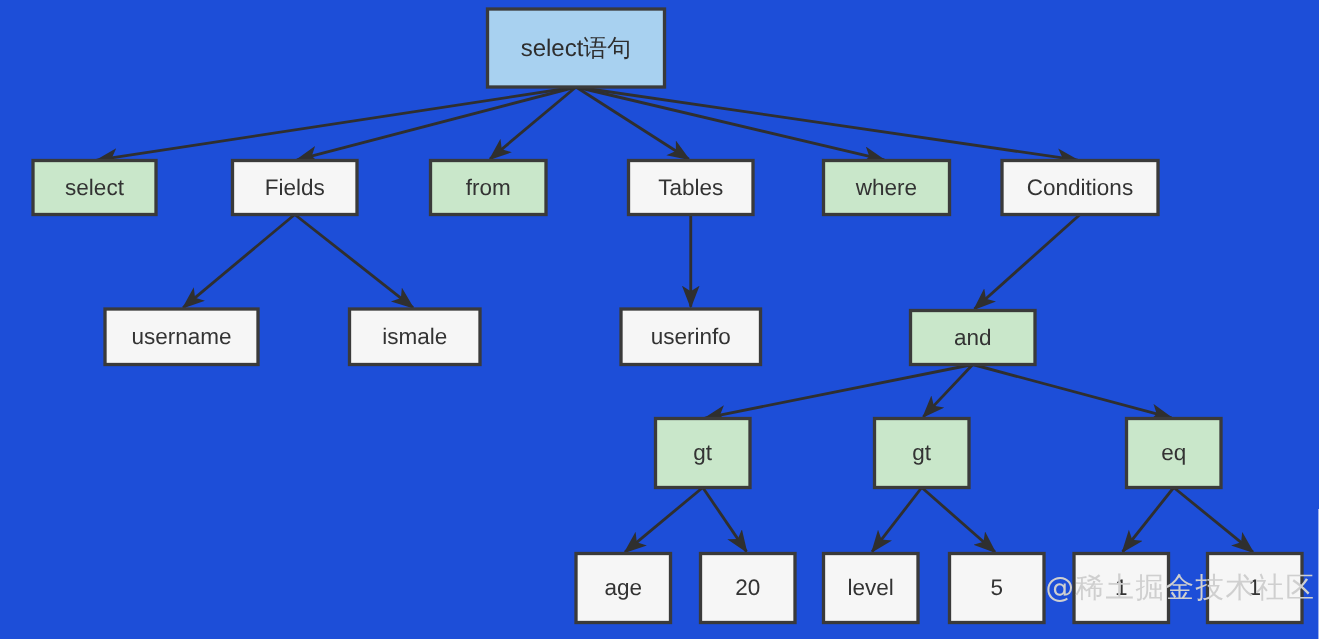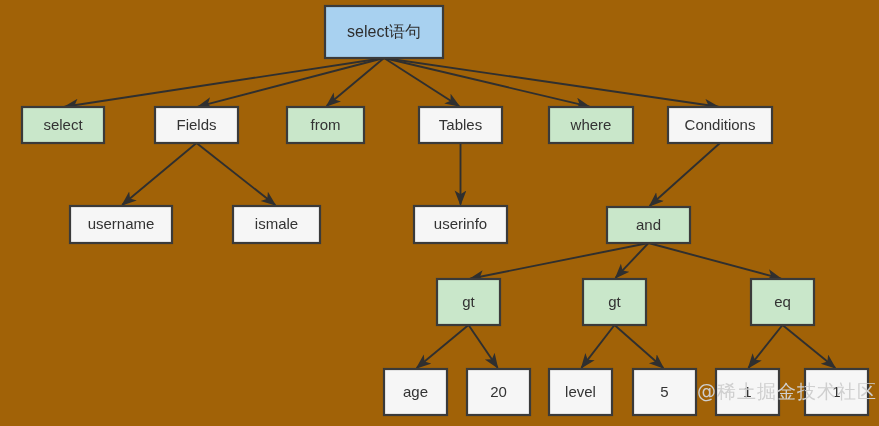--- a/index.html
+++ b/index.html
@@ -4,21 +4,21 @@
 <style>
   html, body {
     margin: 0;
     padding: 0;
     background: #ffffff;
   }
   #diagram-root {
     position: relative;
     width: 879px;
     height: 426px;
-    background: #a16207;
+    background: #1d4ed8;
     font-family: "Liberation Sans", "DejaVu Sans", sans-serif;
     overflow: hidden;
   }
   svg#tree-canvas {
     position: absolute;
     top: 0;
     left: 0;
     width: 879px;
     height: 426px;
   }

